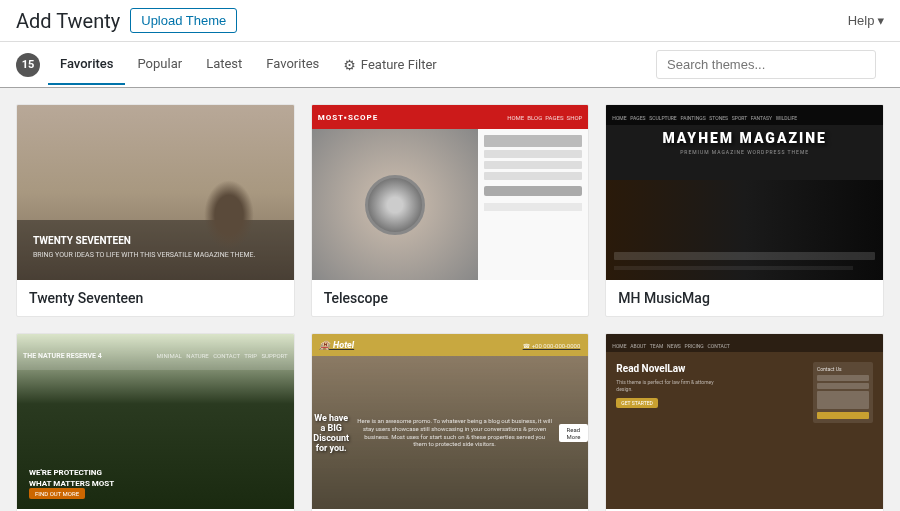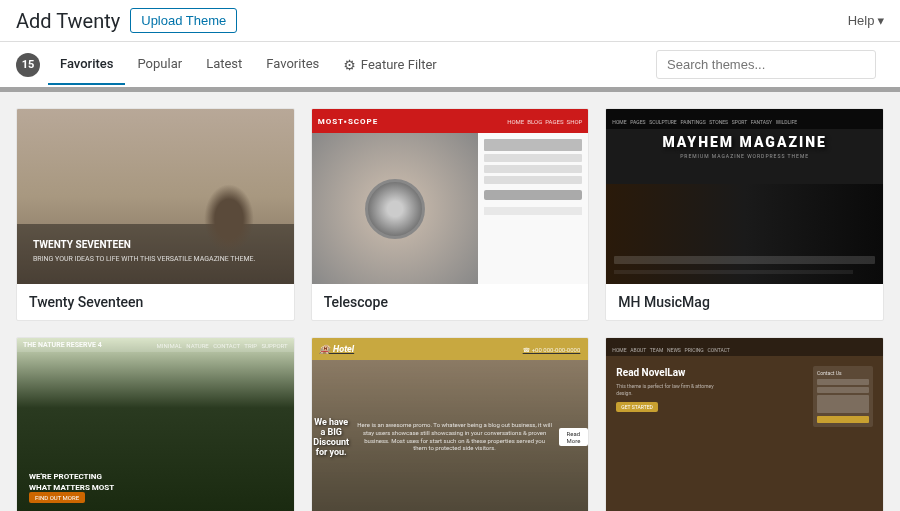--- a/index.html
+++ b/index.html
@@ -30,21 +30,21 @@
       cursor: pointer;
       color: #555;
       font-size: 13px;
       display: flex;
       align-items: center;
       gap: 3px;
     }
 
     .filter-bar {
       background: #fff;
-      border-bottom: 5px solid #a3a3a3;
+      border-bottom: 1px solid #a3a3a3;
       padding: 0 16px;
       display: flex;
       align-items: center;
       justify-content: space-between;
     }
     .filter-left { display: flex; align-items: center; gap: 0; }
     .count-badge {
       background: #555;
       color: #fff;
       border-radius: 50%;
@@ -275,24 +275,24 @@
       bottom: 10px;
       left: 12px;
       background: #cc6600;
       color: #fff;
       font-size: 6px;
       padding: 2px 6px;
       border-radius: 2px;
     }
     .nature-header-bar {
       background: rgba(255,255,255,0.15);
-      height: 14px;
-      display: flex;
-      align-items: center;
-      padding: 0 6px;
+      height: 23px;
+      display: flex;
+      align-items: flex-start;
+      padding: 18px 6px;
     }
     .nature-logo { color: rgba(255,255,255,0.9); font-size: 7px; font-weight: bold; }
 
     .theme-hotel {
       background: #f5f0e8;
       position: relative;
     }
     .hotel-header {
       background: #c8a840;
       height: 22px;

